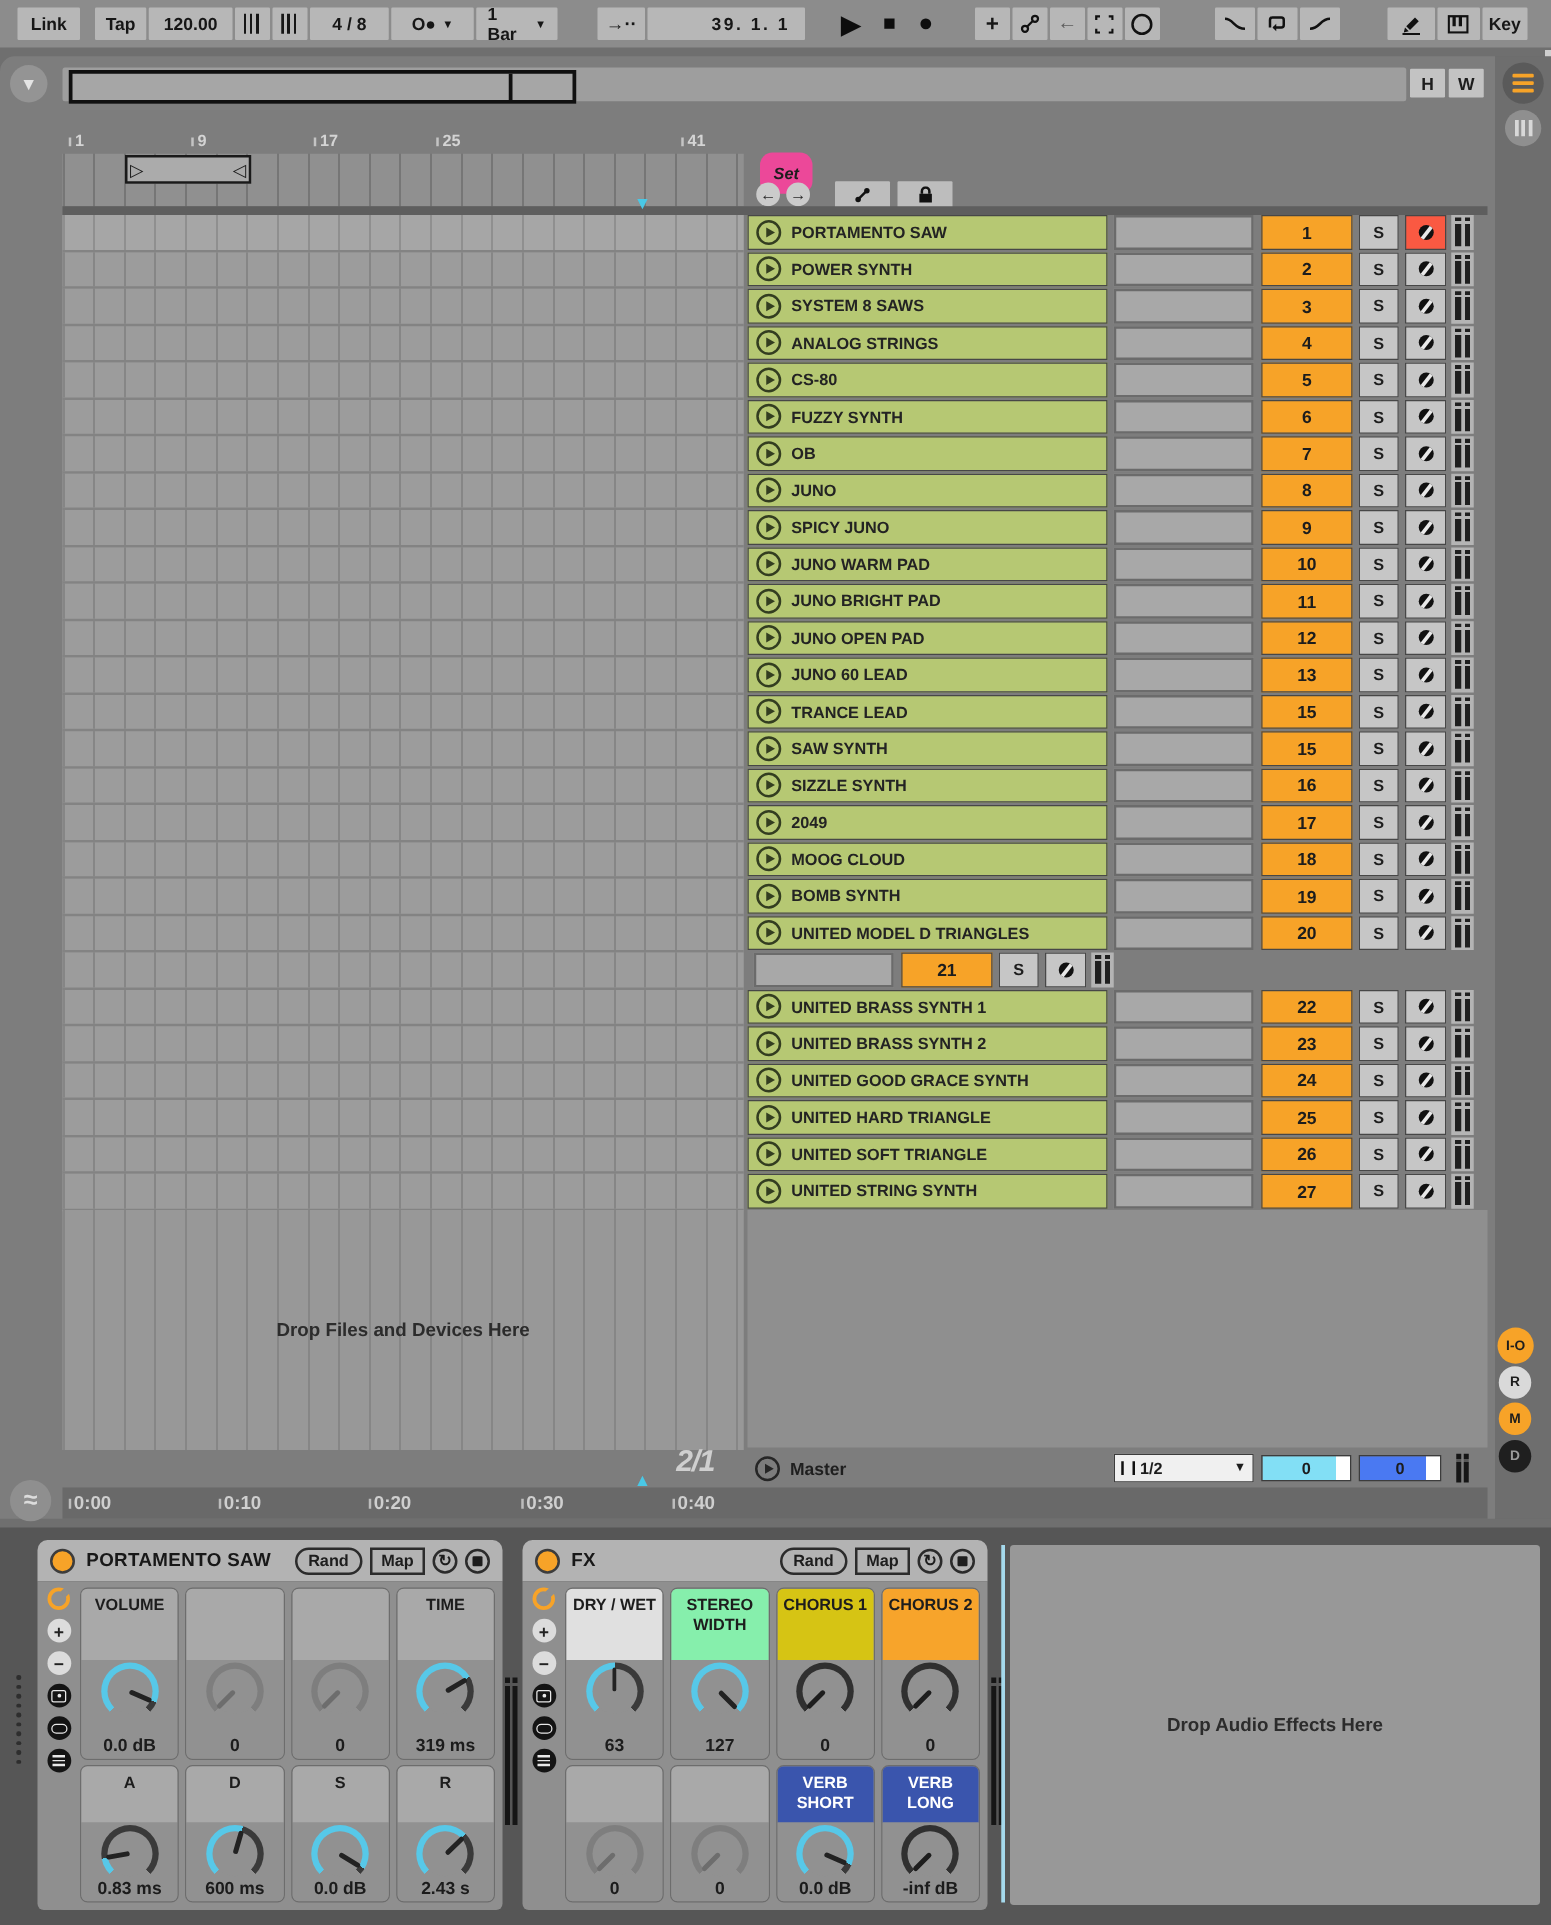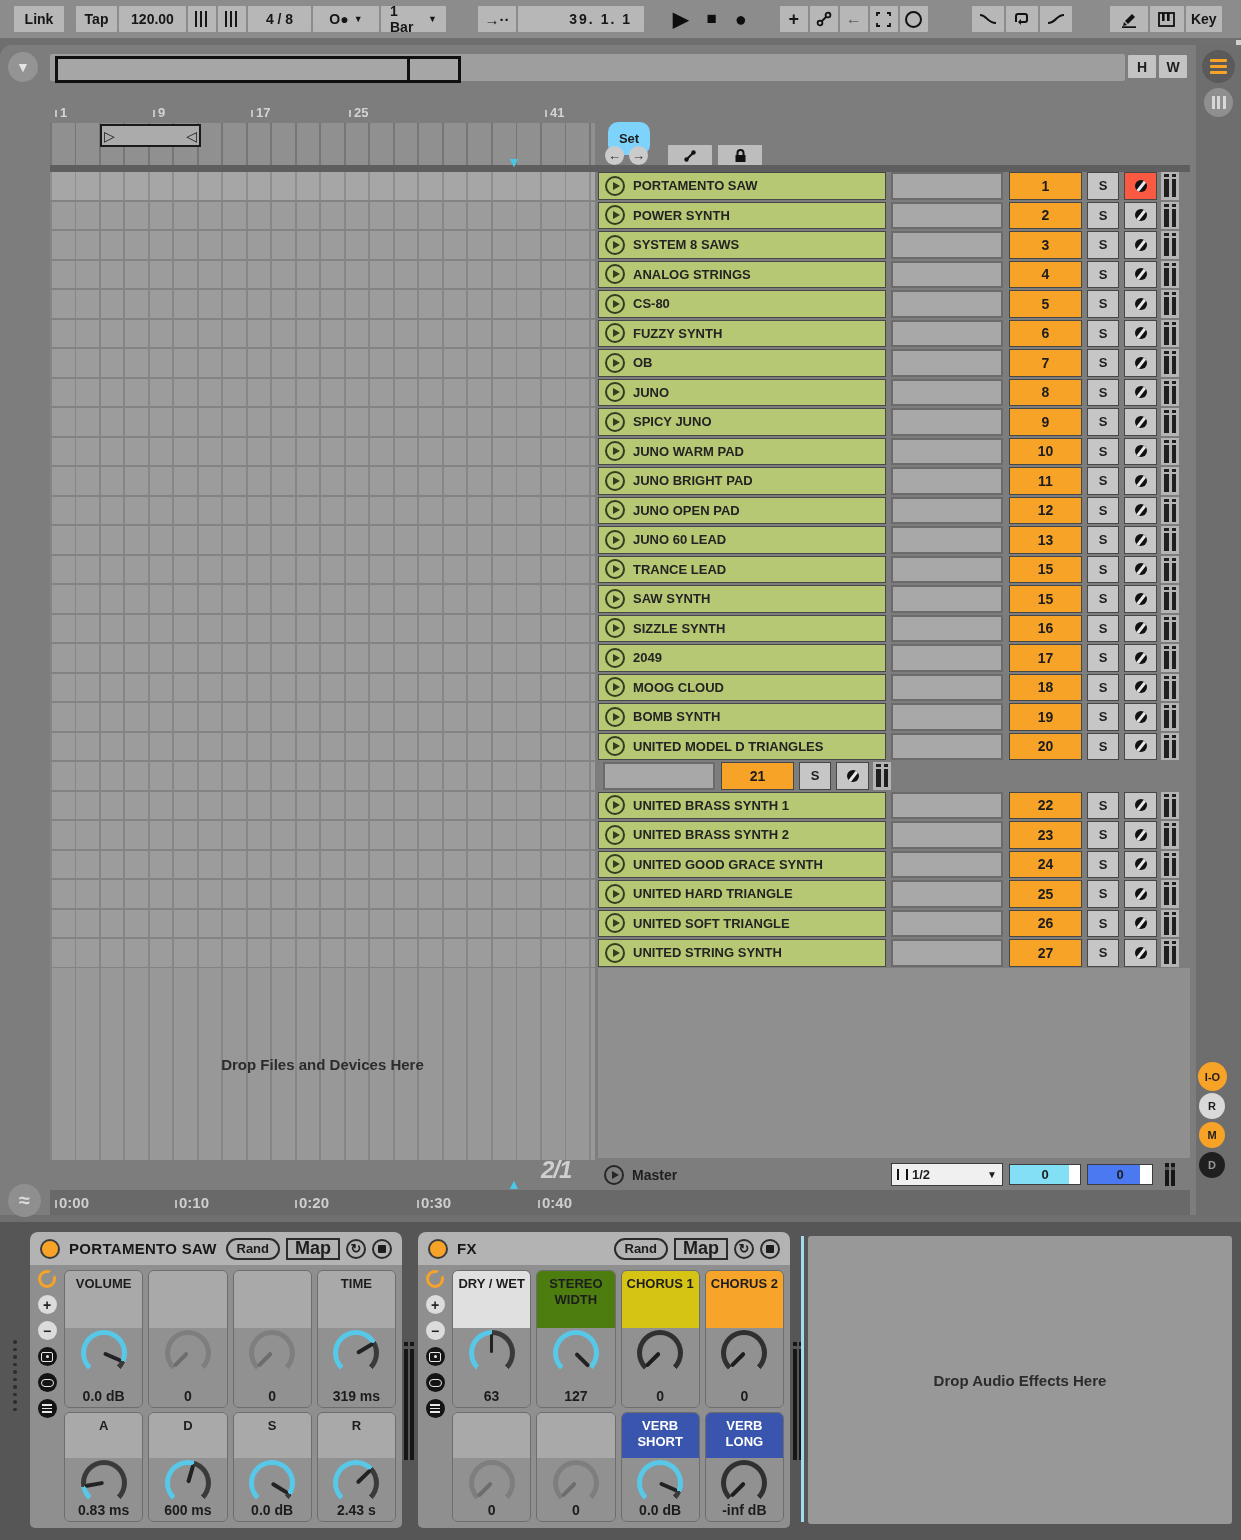--- a/index.html
+++ b/index.html
@@ -30,21 +30,21 @@
   .scrub{position:absolute;left:50px;top:78px;width:545px;height:42px;background:#909090 repeating-linear-gradient(90deg,rgba(0,0,0,.18) 0 1.6px,transparent 1.6px 24.5px);}
   .loopbrace{position:absolute;left:50px;top:1px;width:93px;height:19px;background:#ababab;border:2.5px solid #1a1a1a;display:flex;justify-content:space-between;align-items:center;padding:0 2px;font-size:14px;color:#1a1a1a;}
   .sep{position:absolute;left:50px;top:120px;width:1140px;height:7px;background:#5e5e5e;}
   .cyandown{position:absolute;left:507px;top:109px;color:#49c8e6;font-size:14px;z-index:3;}
   .lanes{position:absolute;left:50px;top:127px;width:545px;}
   .lane-row{height:27.5px;border-bottom:2px solid #838383;background:#9c9c9c repeating-linear-gradient(90deg,rgba(0,0,0,.14) 0 1.6px,transparent 1.6px 24.5px);box-sizing:content-box;}
   .lane-row.first{background-color:#a6a6a6;}
   .emptyarea{position:absolute;left:50px;top:923px;width:545px;height:192px;background:#989898 repeating-linear-gradient(90deg,rgba(0,0,0,.12) 0 1.6px,transparent 1.6px 24.5px);display:flex;align-items:center;justify-content:center;}
   .drophint{font-size:15px;font-weight:bold;color:#2c2c2c;}
   
-  .setpill{position:absolute;left:608px;top:77px;width:42px;height:33px;background:#7dd3fc;border-radius:10px;display:flex;align-items:center;justify-content:center;font-size:13px;font-weight:bold;}
+  .setpill{position:absolute;left:608px;top:77px;width:42px;height:33px;background:#ec4899;border-radius:10px;display:flex;align-items:center;justify-content:center;font-size:13px;font-weight:bold;font-style:italic;}
   .navcirc{width:19px;height:19px;background:#cbcbcb;color:#2a2a2a;font-size:13px;font-weight:bold;}
   .toolrect{position:absolute;top:100px;width:44px;height:21px;background:#bdbdbd;display:flex;align-items:center;justify-content:center;border-radius:1px;}
   
   .headers{position:absolute;left:598px;top:127px;width:592px;}
   .h-row{display:flex;height:27.5px;margin-bottom:2px;align-items:stretch;}
   .t-name-cell{width:288px;background:#b6c873;border:1.5px solid #474747;display:flex;align-items:center;box-sizing:border-box;}
   .playc{width:16px;height:16px;border:2px solid #333d20;border-radius:50%;margin-left:6px;display:flex;align-items:center;justify-content:center;flex:none;}
   .playc::after{content:'';border-left:7px solid #333d20;border-top:4.5px solid transparent;border-bottom:4.5px solid transparent;margin-left:2px;}
   .t-name{font-size:13px;font-weight:bold;color:#232323;margin-left:8px;white-space:nowrap;}
   .t-io{width:112px;margin-left:5px;background:#a8a8a8;border:2px solid #6b6b6b;box-sizing:border-box;}
@@ -80,21 +80,21 @@
   
   .devpanel{position:absolute;top:1222px;left:0;width:1241px;height:318px;background:#565656;}
   .dots{position:absolute;left:13px;top:118px;display:flex;flex-direction:column;gap:4px;}
   .dots i{width:3.5px;height:3.5px;border-radius:50%;background:#2e2e2e;display:block;}
   .device{position:absolute;top:10px;width:372px;height:296px;}
   .dtitle{height:33px;background:#b3b3b3;border-radius:8px 8px 0 0;display:flex;align-items:center;padding:0 10px;box-sizing:border-box;}
   .ddot{width:16px;height:16px;border-radius:50%;background:#f7a328;border:2px solid #3c3c3c;margin-right:9px;flex:none;}
   .dname{font-size:15px;font-weight:bold;color:#181818;letter-spacing:.3px;white-space:nowrap;}
   .dctrl{margin-left:auto;display:flex;align-items:center;gap:6px;}
   .randpill{border:2px solid #2b2b2b;border-radius:11px;padding:0 9px;height:18px;display:flex;align-items:center;font-size:13px;font-weight:bold;}
-  .mapbtn{border:2px solid #2b2b2b;padding:0 7px;height:18px;display:flex;align-items:center;font-size:18px;font-weight:bold;}
+  .mapbtn{border:2px solid #2b2b2b;padding:0 7px;height:18px;display:flex;align-items:center;font-size:13px;font-weight:bold;}
   .iconcirc{width:20px;height:20px;border:2px solid #2b2b2b;border-radius:50%;display:flex;align-items:center;justify-content:center;font-size:13px;font-weight:bold;box-sizing:border-box;}
   .savesq{width:8px;height:8px;background:#1d1d1d;border-radius:1px;}
   .dbody{height:263px;background:#8f8f8f;border-radius:0 0 5px 5px;position:relative;}
   .drail{position:absolute;left:3px;top:5px;width:28px;display:flex;flex-direction:column;align-items:center;gap:7px;}
   .ric{width:19px;height:19px;border-radius:50%;display:flex;align-items:center;justify-content:center;box-sizing:border-box;}
   .ric.pow{border:3.5px solid #f7a328;width:18px;height:18px;background:transparent;position:relative;}
   .ric.pow::after{content:'';position:absolute;right:-2px;top:-2px;width:6px;height:6px;background:#8f8f8f;transform:rotate(45deg);}
   .ric.light{background:#dcdcdc;color:#222;font-size:14px;font-weight:bold;}
   .ric.dark{background:#141414;}
   .camrect{width:10px;height:8px;border:1.5px solid #e8e8e8;border-radius:2px;display:flex;align-items:center;justify-content:center;}
@@ -950,21 +950,21 @@
               <div class="cell-h" style="background: rgb(224, 224, 224);">DRY / WET</div>
               <div class="cell-b">
                 <div class="knob" style="height: 46px; width: 46px; background: conic-gradient(from 225deg, rgb(87, 200, 232) 0deg, rgb(87, 200, 232) 135deg, rgb(58, 58, 58) 135deg, rgb(58, 58, 58) 270deg, transparent 270deg, transparent 360deg);">
                   <div class="inner"></div>
                   <div class="needle" style="background: rgb(34, 34, 34); transform: rotate(360deg);"></div>
                 </div>
                 <div class="cell-v">63</div>
               </div>
             </div>
             <div class="cell">
-              <div class="cell-h" style="background: #4d7c0f;">STEREO WIDTH</div>
+              <div class="cell-h" style="background: #86efac;">STEREO WIDTH</div>
               <div class="cell-b">
                 <div class="knob" style="height: 46px; width: 46px; background: conic-gradient(from 225deg, rgb(87, 200, 232) 0deg, rgb(87, 200, 232) 270deg, rgb(58, 58, 58) 270deg, rgb(58, 58, 58) 270deg, transparent 270deg, transparent 360deg);">
                   <div class="inner"></div>
                   <div class="needle" style="background: rgb(34, 34, 34); transform: rotate(495deg);"></div>
                 </div>
                 <div class="cell-v">127</div>
               </div>
             </div>
             <div class="cell">
               <div class="cell-h" style="background: rgb(214, 196, 20);">CHORUS 1</div>

